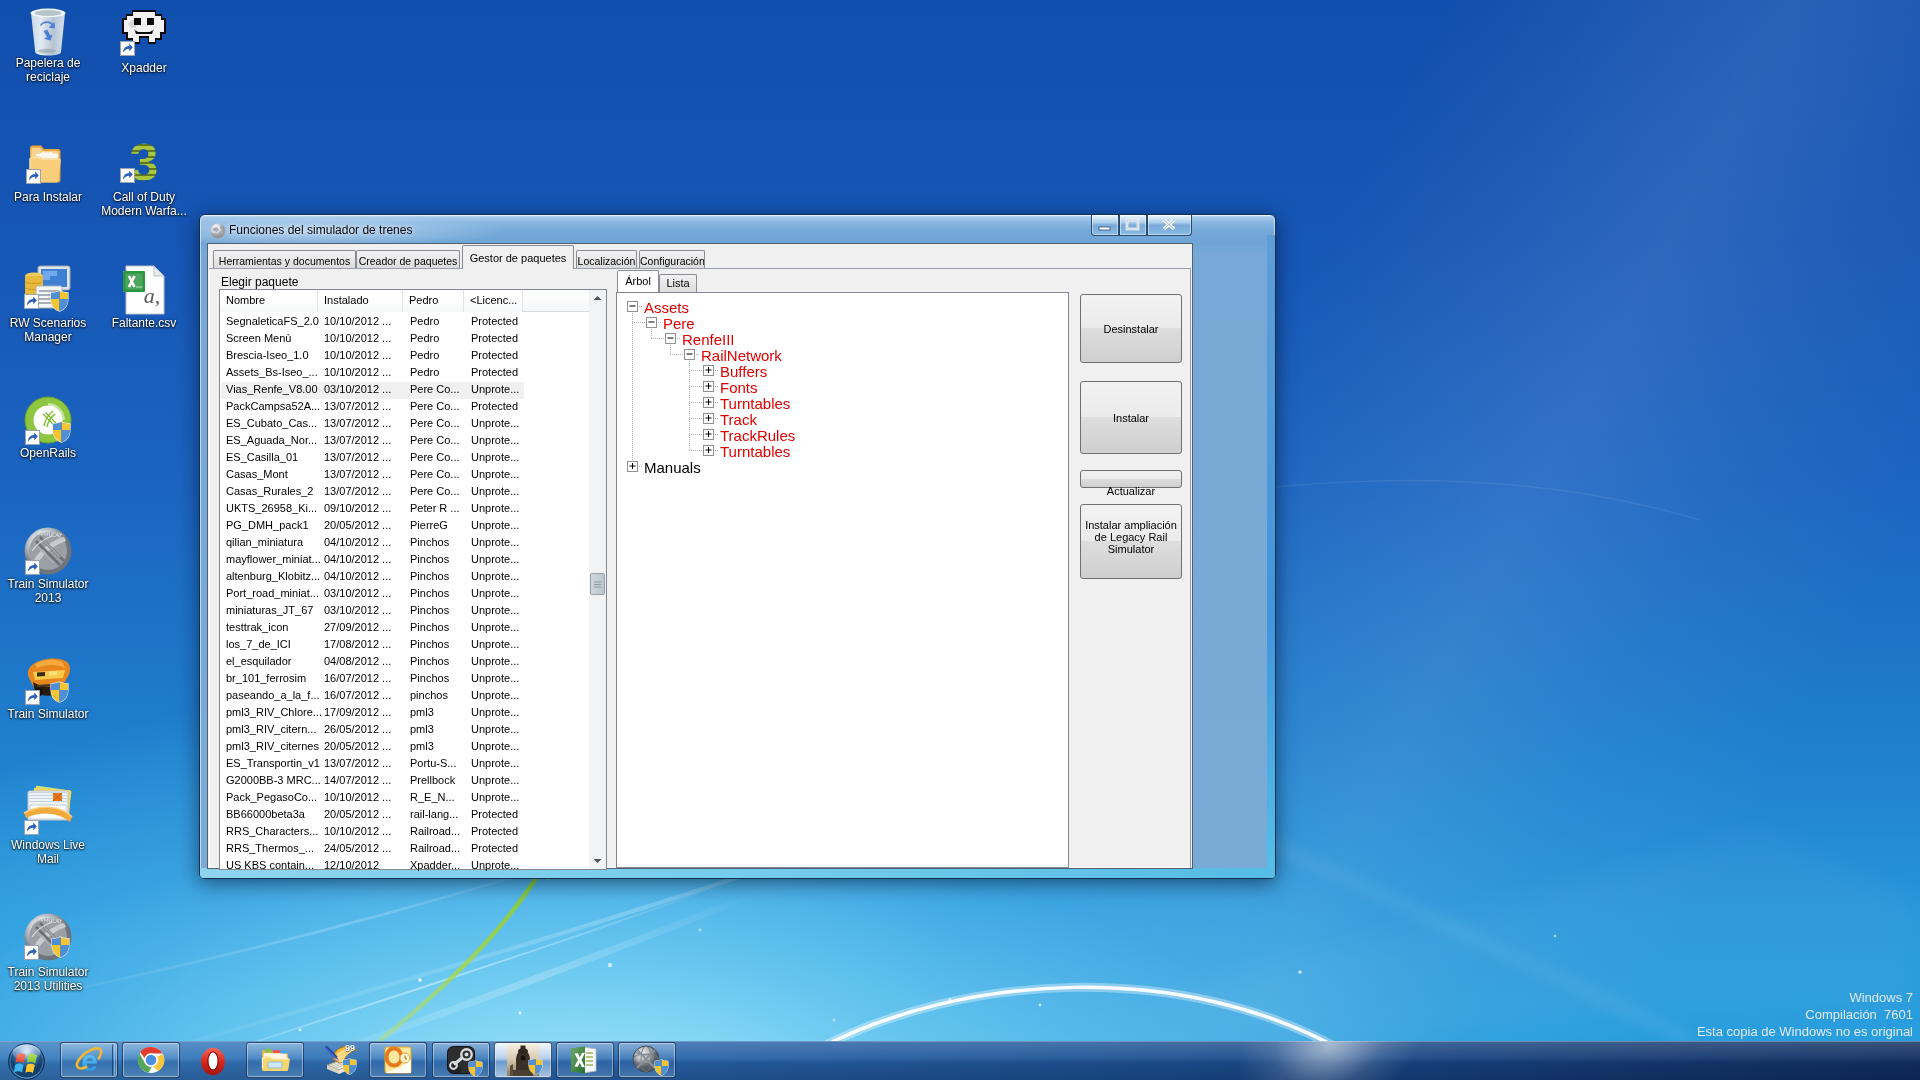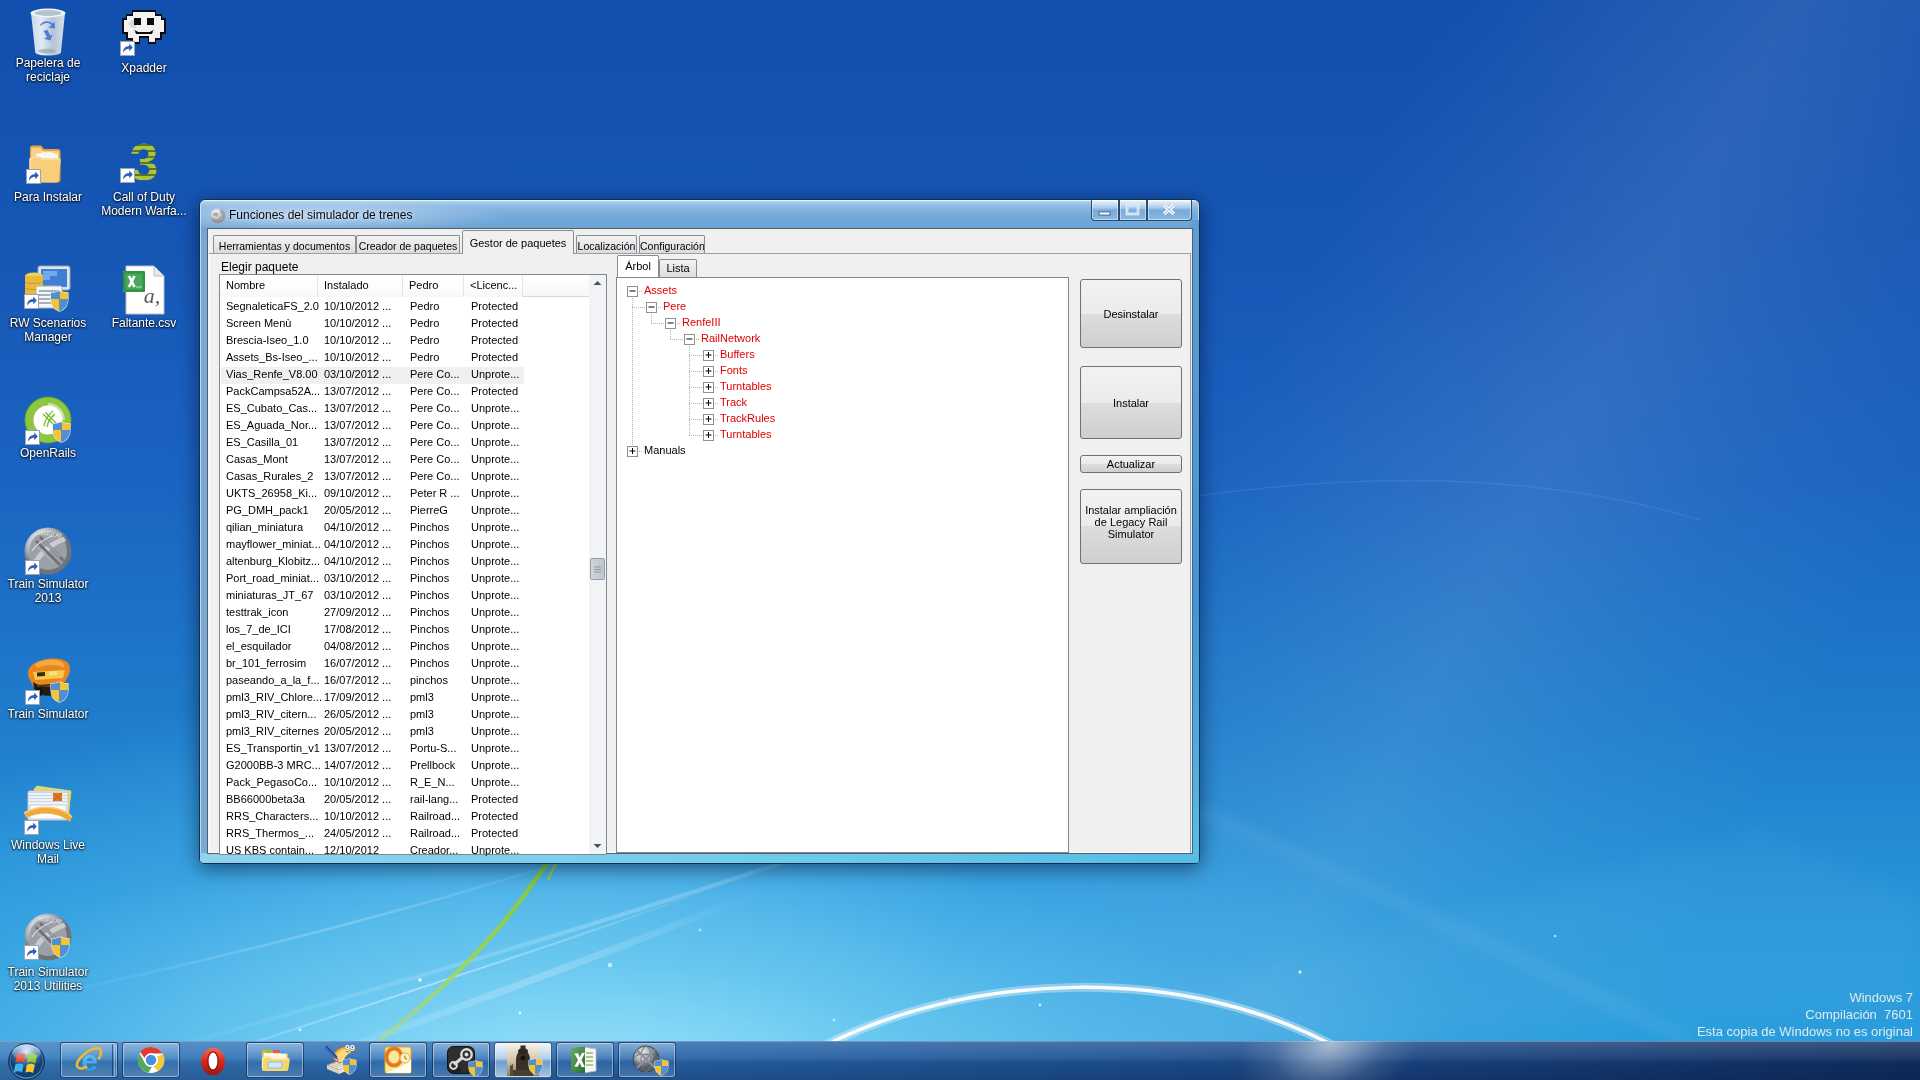--- a/index.html
+++ b/index.html
@@ -13,21 +13,21 @@
 }
 #beam{position:absolute;left:0;top:0;width:1920px;height:1080px;
 background:linear-gradient(118deg, rgba(255,255,255,0) 58%, rgba(255,255,255,0.06) 66%, rgba(255,255,255,0.10) 72%, rgba(255,255,255,0.04) 80%, rgba(255,255,255,0) 88%);}
 
 .dicon{position:absolute;width:96px;text-align:center;color:#fff;font-size:12px;line-height:14px}
 .dicon .lab{text-shadow:0 1px 2px rgba(0,0,0,0.9),0 0 3px rgba(0,0,0,0.7);position:relative}
 .dicon svg{display:block;margin:0 auto}
 
 #wm{position:absolute;right:7px;top:989px;text-align:right;color:rgba(240,240,240,0.92);font-size:13px;line-height:17px}
 
-#win{position:absolute;left:199px;top:199px;width:1001px;height:665px;border:1px solid #10304f;border-radius:6px 6px 5px 5px;
+#win{position:absolute;left:199px;top:214px;width:1077px;height:665px;border:1px solid #10304f;border-radius:6px 6px 5px 5px;
 background:linear-gradient(to bottom,#d3e7f7 0px,#a8cdec 2px,#8ab8e2 7px,#74a9da 16px,#6ea5d6 28px,#78a9d6 40px,#7aaad6 100%);
 box-shadow:0 4px 20px rgba(0,10,30,0.55), inset 0 0 0 1px rgba(255,255,255,0.55)}
 #winR{position:absolute;top:20px;right:0;width:8px;bottom:0;background:linear-gradient(to bottom,#5f9dd6,#3f96dc 60%,#55c0e8);border-radius:0 0 4px 0}
 #winB{position:absolute;left:0;right:0;bottom:0;height:10px;background:linear-gradient(to right,#8fd4ee,#74cdec 50%,#55bce6);border-radius:0 0 4px 4px}
 #tbar{position:absolute;left:0;top:0;right:0;height:28px;color:#06060f;font-size:12px}
 #tbar .ttl{position:absolute;left:29px;top:8px;text-shadow:0 0 4px rgba(255,255,255,0.9)}
 .cap{position:absolute;top:0;height:21px;border:1px solid #2a4a6e;border-top:none;
 background:linear-gradient(to bottom,rgba(255,255,255,0.75) 0%,rgba(200,225,245,0.45) 40%,rgba(110,155,205,0.35) 50%,rgba(160,205,240,0.55) 100%);
 box-shadow:inset 0 0 0 1px rgba(255,255,255,0.45)}
 #cmin{left:891px;width:28px;border-radius:0 0 0 4px}
@@ -48,21 +48,21 @@
 .lrow span{position:absolute;top:1px}
 .c1{left:6px}.c2{left:104px}.c3{left:190px}.c4{left:251px}
 #selrow{position:absolute;left:1px;width:303px;background:#f0f0f0;border-radius:2px}
 
 #vsb{position:absolute;right:0;top:0;width:17px;height:579px;background:#f2f3f5}
 .sbtn{position:absolute;left:0;width:17px;height:17px;background:#f2f3f5}
 #thumb{position:absolute;left:1px;width:15px;background:linear-gradient(to right,#cfd6dd,#bcc4cd);border:1px solid #96a0ab;border-radius:2px}
 #ttab1{position:absolute;left:409px;top:26px;width:42px;height:22px;background:#fff;border:1px solid #898c95;border-bottom:none;border-radius:2px 2px 0 0;z-index:2;font-size:11px;text-align:center;padding-top:4px}
 #ttab2{position:absolute;left:451px;top:30px;width:38px;height:18px;background:linear-gradient(#f2f2f2,#ddd);border:1px solid #898c95;border-bottom:none;border-radius:2px 2px 0 0;font-size:11px;text-align:center;padding-top:2px}
 #tree{position:absolute;left:408px;top:48px;width:453px;height:576px;background:#fff;border:1px solid #828790;overflow:hidden}
-.tn{position:absolute;font-size:11px;white-space:nowrap}
+.tn{position:absolute;font-size:15px;white-space:nowrap}
 
 .btn{position:absolute;left:872px;width:102px;border:1px solid #707070;border-radius:3px;background:linear-gradient(#f2f2f2,#ebebeb 50%,#dddddd 50%,#cfcfcf);font-size:11px;color:#000;text-align:center}
 
 #tb{position:absolute;left:0;top:1041px;width:1920px;height:39px;
 background:linear-gradient(to right,#3a7fc0 0%,#2f6fb4 22%,#2660a4 42%,#1f5495 58%,#1a4785 72%,#153a72 86%,#112f60 100%)}
 #tb .shade{position:absolute;inset:0;background:linear-gradient(to bottom,rgba(255,255,255,0.17) 0%,rgba(255,255,255,0.05) 42%,rgba(0,10,40,0.12) 55%,rgba(0,10,40,0.25) 100%);border-top:1px solid rgba(180,215,245,0.55)}
 .tbbtn{position:absolute;top:1px;width:58px;height:36px;border:1px solid rgba(15,40,80,0.75);border-radius:3px;
 background:linear-gradient(to bottom,rgba(225,245,255,0.5),rgba(150,200,240,0.25) 45%,rgba(90,140,200,0.18) 55%,rgba(170,220,250,0.35));
 box-shadow:inset 0 0 0 1px rgba(255,255,255,0.4)}
 .tbbtn svg,.tbico svg{position:absolute;left:50%;top:50%;transform:translate(-50%,-50%)}
@@ -443,21 +443,21 @@
 <div class="lrow" style="top:398px"><span class="c1">paseando_a_la_f...</span><span class="c2">16/07/2012 ...</span><span class="c3">pinchos</span><span class="c4">Unprote...</span></div>
 <div class="lrow" style="top:415px"><span class="c1">pml3_RIV_Chlore...</span><span class="c2">17/09/2012 ...</span><span class="c3">pml3</span><span class="c4">Unprote...</span></div>
 <div class="lrow" style="top:432px"><span class="c1">pml3_RIV_citern...</span><span class="c2">26/05/2012 ...</span><span class="c3">pml3</span><span class="c4">Unprote...</span></div>
 <div class="lrow" style="top:449px"><span class="c1">pml3_RIV_citernes</span><span class="c2">20/05/2012 ...</span><span class="c3">pml3</span><span class="c4">Unprote...</span></div>
 <div class="lrow" style="top:466px"><span class="c1">ES_Transportin_v1</span><span class="c2">13/07/2012 ...</span><span class="c3">Portu-S...</span><span class="c4">Unprote...</span></div>
 <div class="lrow" style="top:483px"><span class="c1">G2000BB-3 MRC...</span><span class="c2">14/07/2012 ...</span><span class="c3">Prellbock</span><span class="c4">Unprote...</span></div>
 <div class="lrow" style="top:500px"><span class="c1">Pack_PegasoCo...</span><span class="c2">10/10/2012 ...</span><span class="c3">R_E_N...</span><span class="c4">Unprote...</span></div>
 <div class="lrow" style="top:517px"><span class="c1">BB66000beta3a</span><span class="c2">20/05/2012 ...</span><span class="c3">rail-lang...</span><span class="c4">Protected</span></div>
 <div class="lrow" style="top:534px"><span class="c1">RRS_Characters...</span><span class="c2">10/10/2012 ...</span><span class="c3">Railroad...</span><span class="c4">Protected</span></div>
 <div class="lrow" style="top:551px"><span class="c1">RRS_Thermos_...</span><span class="c2">24/05/2012 ...</span><span class="c3">Railroad...</span><span class="c4">Protected</span></div>
-<div class="lrow" style="top:568px"><span class="c1">US KBS contain...</span><span class="c2">12/10/2012</span><span class="c3">Creador...</span><span class="c4">Unprote...</span></div>
+<div class="lrow" style="top:568px"><span class="c1">US KBS contain...</span><span class="c2">12/10/2012</span><span class="c3">Xpadder...</span><span class="c4">Unprote...</span></div>
 </div>
    <div id="vsb">
     <div class="sbtn" style="top:0"><svg width="17" height="17">
               <path d="M4.5 10 L8.5 6 L12.5 10 Z" fill="#4d5257"></path>
             </svg></div>
     <div class="sbtn" style="bottom:0"><svg width="17" height="17">
               <path d="M4.5 7 L8.5 11 L12.5 7 Z" fill="#4d5257"></path>
             </svg></div>
     <div id="thumb" style="top:283px;height:22px"><svg width="13" height="20">
               <path d="M3 8 H10 M3 10.5 H10 M3 13 H10" stroke="#8f99a4" stroke-width="1"></path>
@@ -545,21 +545,21 @@
 <div style="position:absolute;left:20px;top:173px;width:6px;height:1px;background-image:linear-gradient(90deg,#b5b5b5 1px,transparent 1px);background-size:2px 1px"></div>
 <svg style="position:absolute;left:10px;top:168px" width="11" height="11">
             <rect x="0.5" y="0.5" width="10" height="10" fill="#fff" stroke="#919191"></rect>
             <path d="M2.5 5 H8.5 M5.5 2 V8" stroke="#000" stroke-width="1"></path>
           </svg>
 <div class="tn" style="left:27px;top:166px;color:#000000">Manuals</div>
 </div>
       </div>
   <div class="btn" style="top:50px;height:69px;padding-top:28px">Desinstalar</div>
   <div class="btn" style="top:137px;height:73px;padding-top:30px">Instalar</div>
-  <div class="btn" style="top:226px;height:18px;padding-top:2px">Actualizar</div>
+  <div class="btn" style="top:226px;height:18px;padding-top:14px">Actualizar</div>
   <div class="btn" style="top:260px;height:75px;padding-top:14px">Instalar ampliación<br>de Legacy Rail<br>Simulator</div>
  </div>
 </div>
 
 <div id="tb">
     <div class="shade"></div>
     <div style="position:absolute;left:1230px;top:0;width:190px;height:39px;background:radial-gradient(ellipse 90px 70px at 50% 10%,rgba(255,255,255,0.55),rgba(255,255,255,0.12) 60%,rgba(255,255,255,0) 100%);transform:skewX(-18deg)"></div>
     <div id="tbicons">
 <svg style="position:absolute;left:8px;top:1.5px" width="37" height="37" viewBox="0 0 37 37">
 <defs>

